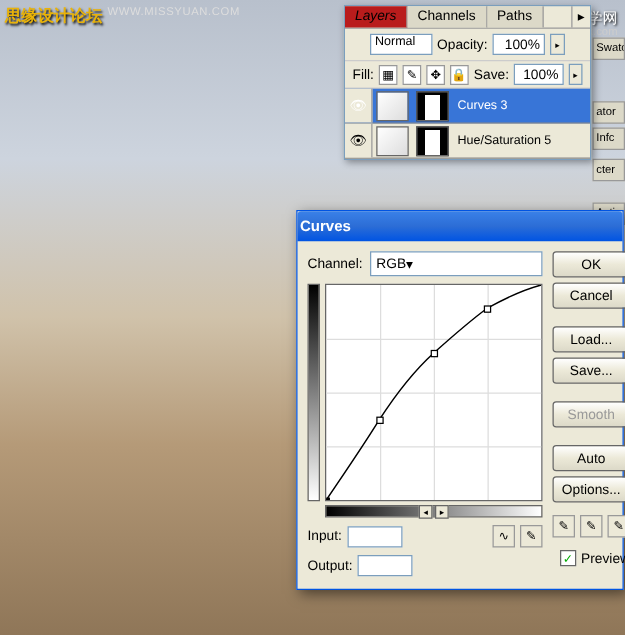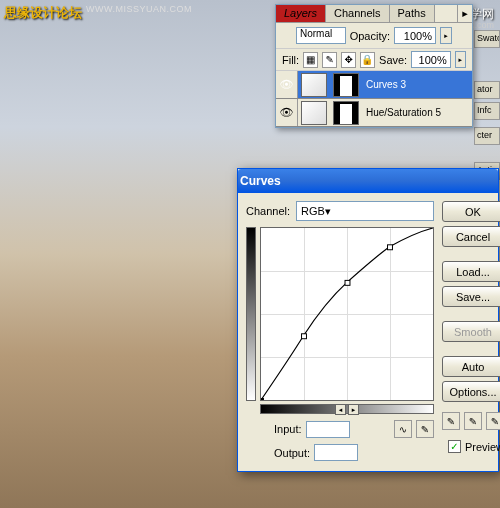--- a/index.html
+++ b/index.html
@@ -40,21 +40,21 @@
 .channel-select { flex: 1; height: 20px; border: 1px solid #7b9ebd; background: #fff; padding: 0 4px; display: flex; align-items: center; justify-content: flex-start; }
 .curve-area { width: 174px; height: 174px; background: #fff; border: 1px solid #666; position: relative; }
 .grid-line { position: absolute; background: #ddd; }
 .vg1 { left: 25%; top: 0; width: 1px; height: 100%; } .vg2 { left: 50%; top: 0; width: 1px; height: 100%; } .vg3 { left: 75%; top: 0; width: 1px; height: 100%; }
 .hg1 { top: 25%; left: 0; height: 1px; width: 100%; } .hg2 { top: 50%; left: 0; height: 1px; width: 100%; } .hg3 { top: 75%; left: 0; height: 1px; width: 100%; }
 .vbar { position: absolute; left: -14px; top: 0; width: 10px; height: 174px; background: linear-gradient(#000,#fff); border: 1px solid #666; }
 .hbar { width: 174px; height: 10px; background: linear-gradient(90deg,#000,#fff); border: 1px solid #666; margin-top: 3px; position: relative; }
 .hbar-markers { position: absolute; width: 100%; top: -1px; display: flex; justify-content: center; gap: 2px; }
 .marker-btn { width: 11px; height: 11px; border: 1px solid #666; background: #ece9d8; font-size: 7px; display: flex; align-items: center; justify-content: center; }
 .io-row { display: flex; gap: 10px; margin-top: 6px; align-items: center; }
-.io-field { display: flex; align-items: center; gap: 4px; margin-left: 28px; }
+.io-field { display: flex; align-items: center; gap: 4px; }
 .io-input { width: 44px; height: 17px; border: 1px solid #7b9ebd; background: #fff; }
 .mode-btns { display: flex; gap: 4px; margin-left: auto; }
 .mode-btn { width: 18px; height: 18px; border: 1px solid #999; background: #ece9d8; display: flex; align-items: center; justify-content: center; font-size: 10px; }
 .btn-col { display: flex; flex-direction: column; gap: 4px; width: 66px; }
 .btn { height: 21px; border: 1px solid #666; background: linear-gradient(#fff,#ece9d8,#dcd9c8); border-radius: 3px; display: flex; align-items: center; justify-content: center; font-size: 11px; cursor: pointer; }
 .btn.disabled { color: #999; }
 .eyedrops { display: flex; gap: 4px; margin-top: 6px; justify-content: flex-end; }
 .eyedrop { width: 18px; height: 18px; border: 1px solid #999; background: #ece9d8; display: flex; align-items: center; justify-content: center; font-size: 10px; }
 .preview-row { display: flex; align-items: center; gap: 4px; margin-top: 6px; justify-content: flex-end; }
 .checkbox { width: 13px; height: 13px; border: 1px solid #666; background: #fff; display: flex; align-items: center; justify-content: center; color: #0a0; font-size: 10px; }

